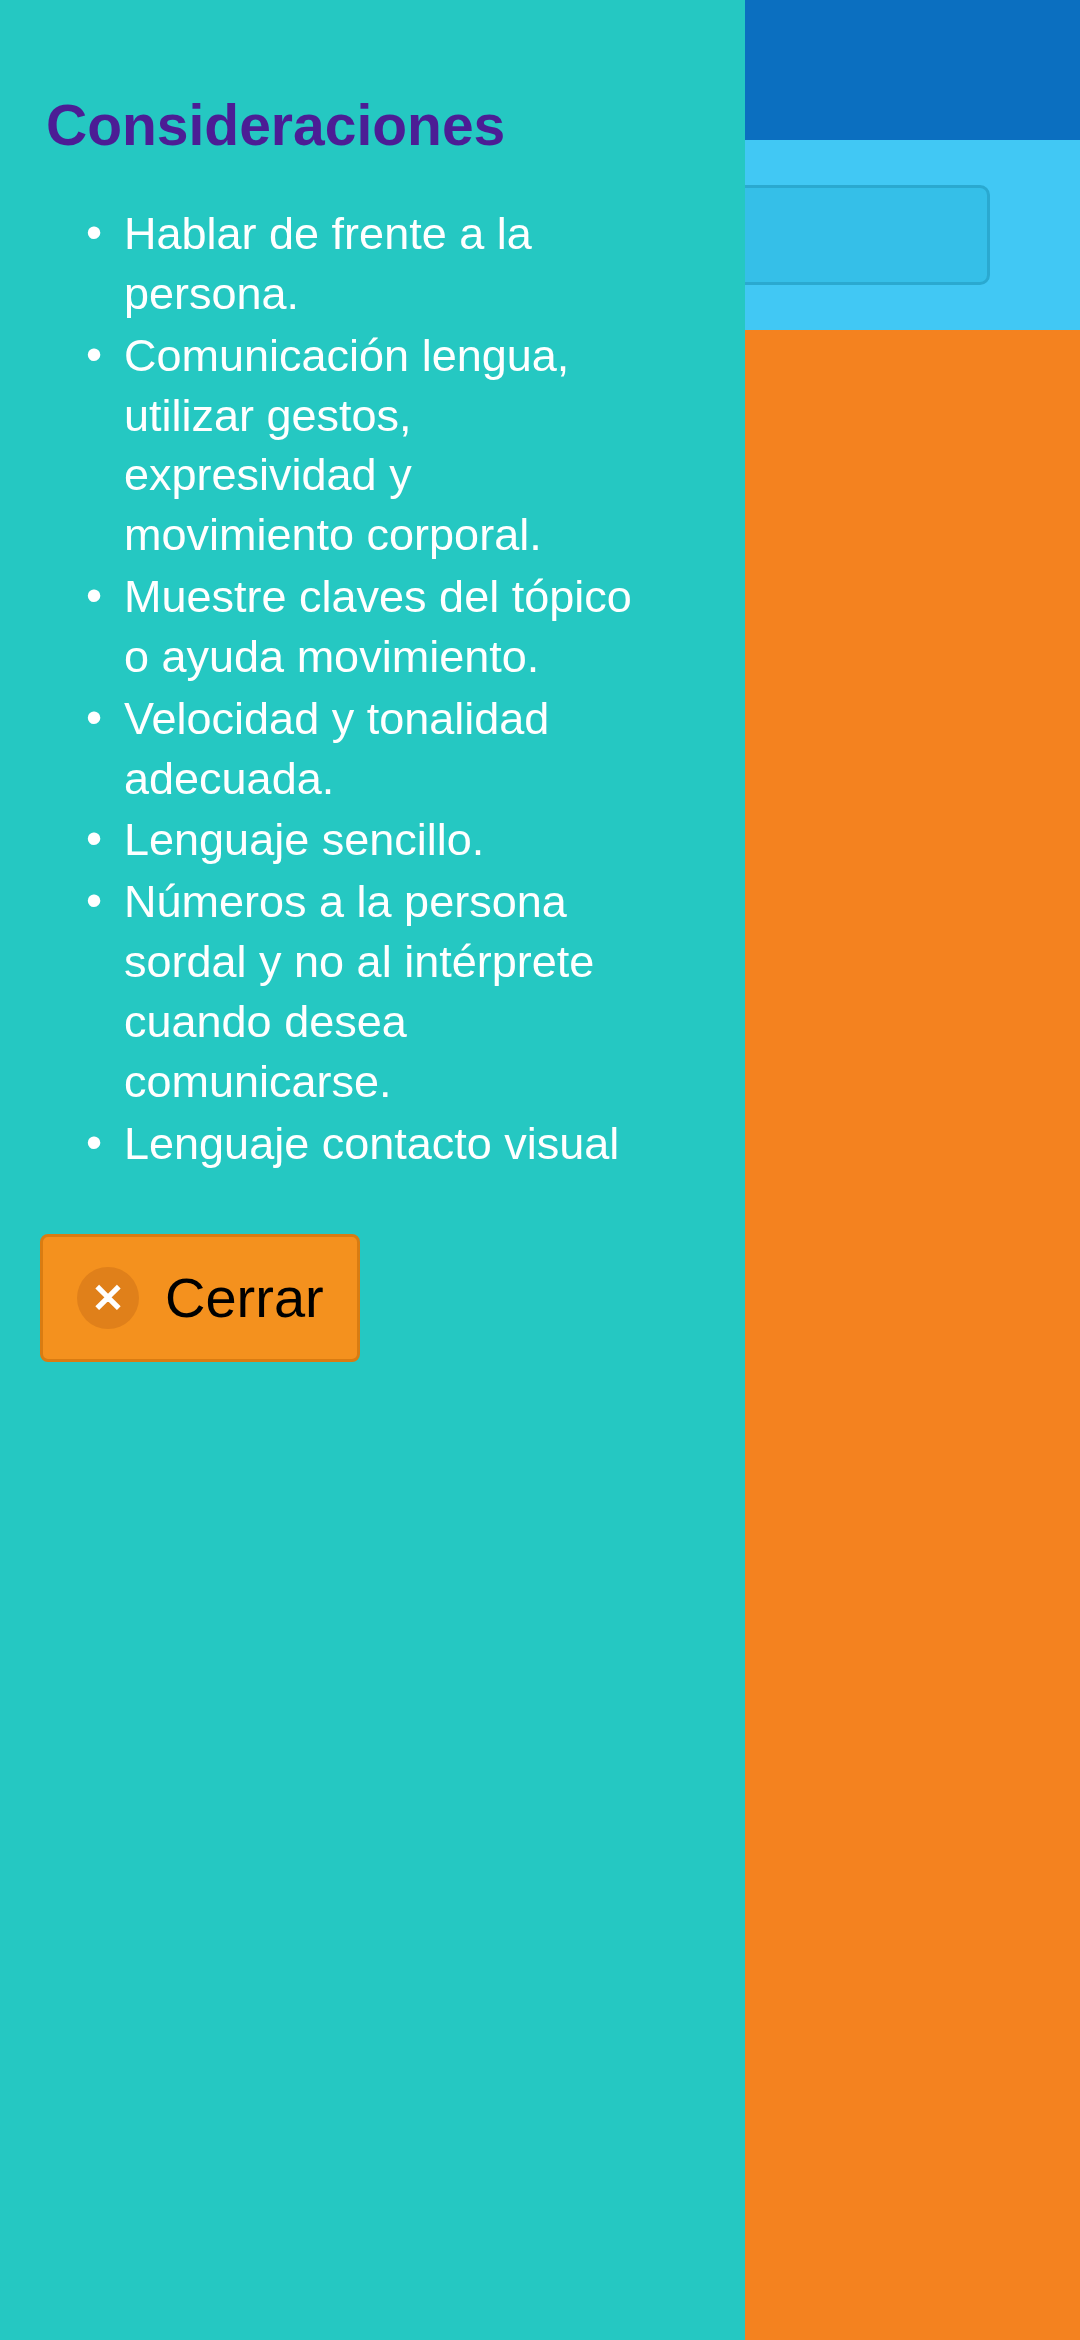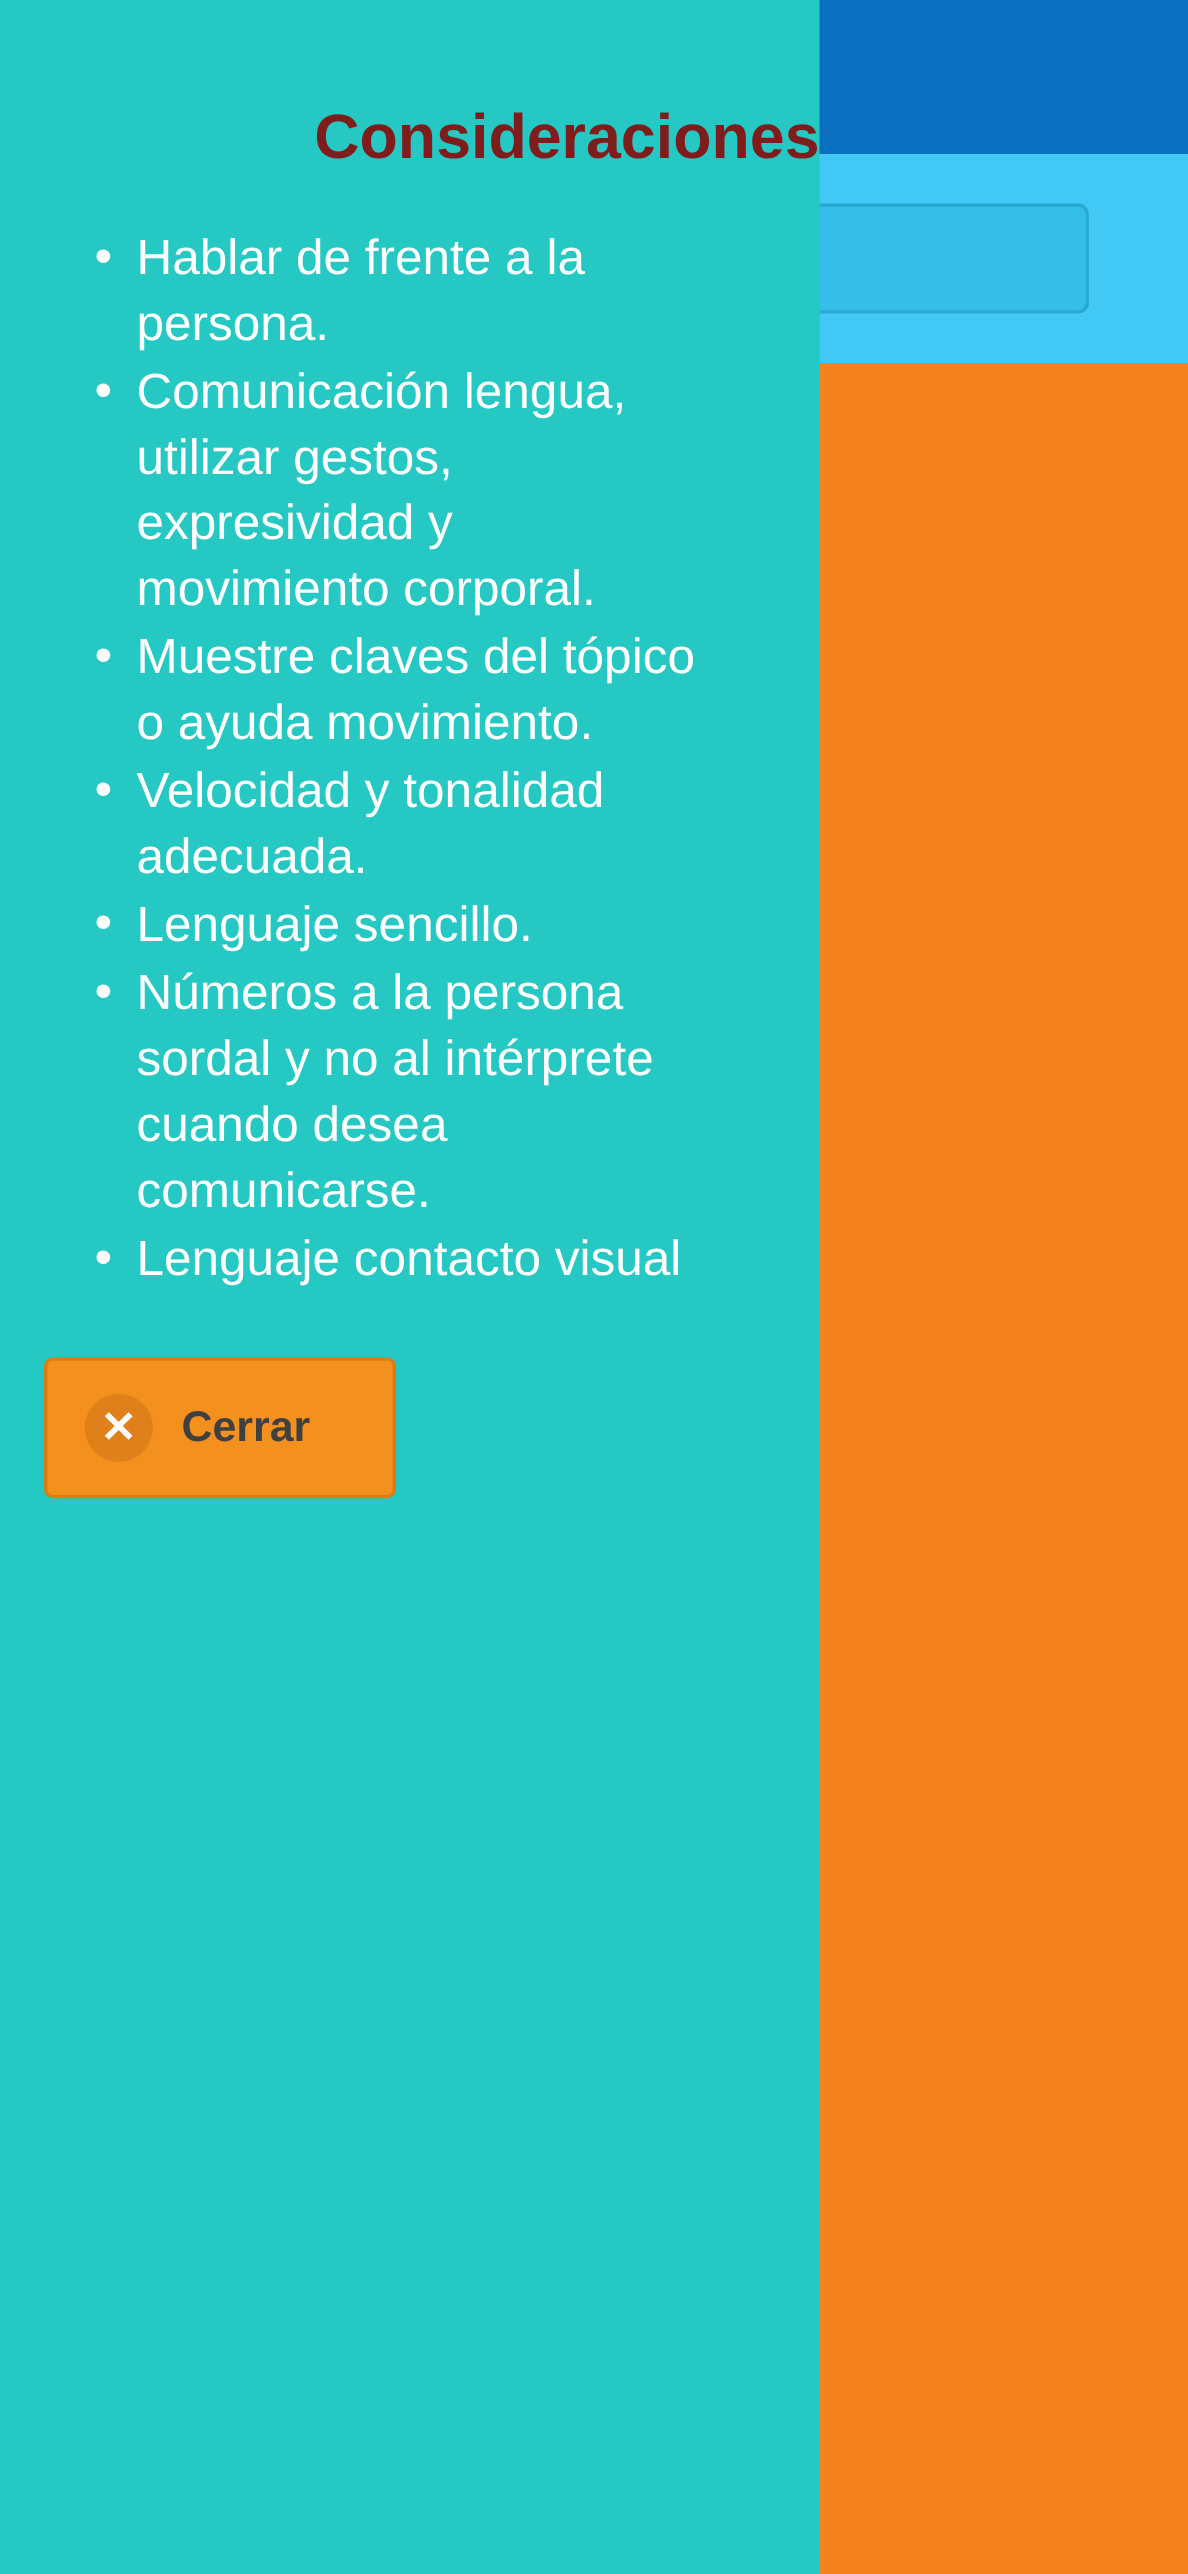--- a/index.html
+++ b/index.html
@@ -151,25 +151,24 @@
   
   .overlay {
     position: absolute;
     left: 0; top: 0;
     width: 745px; height: 2340px;
     background: #25c8c2;
     padding: 0;
     z-index: 10;
   }
   .overlay-title {
-    color: #7f1d1d;
+    color: #4c1d95;
     font-size: 57px;
     font-weight: bold;
     margin: 92px 0 0 46px;
-    text-align: right;
   }
   .bullets {
     margin: 46px 0 3px 78px;
     padding: 0;
     list-style: none;
     width: 640px;
   }
   .bullets li {
     position: relative;
     color: #ffffff;
@@ -202,23 +201,23 @@
     width: 62px; height: 62px;
     border-radius: 50%;
     background: #e0801a;
     color: #ffffff;
     display: flex; align-items: center; justify-content: center;
     font-size: 40px;
     font-weight: bold;
     flex: none;
   }
   .close-label {
-    color: #404040;
-    font-size: 39px;
-    font-weight: bold;
+    color: #000000;
+    font-size: 56px;
+    font-weight: normal;
   }
 </style>
 </head>
 <body>
 
 <div id="app">
 
   <div class="bg-app">
 
     <div class="bg-header">

